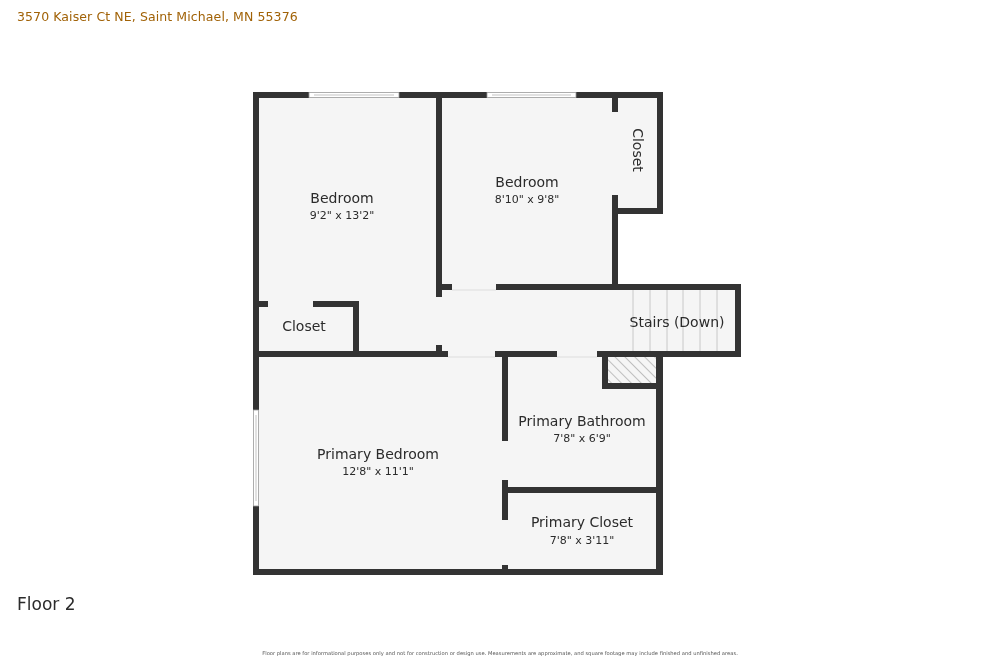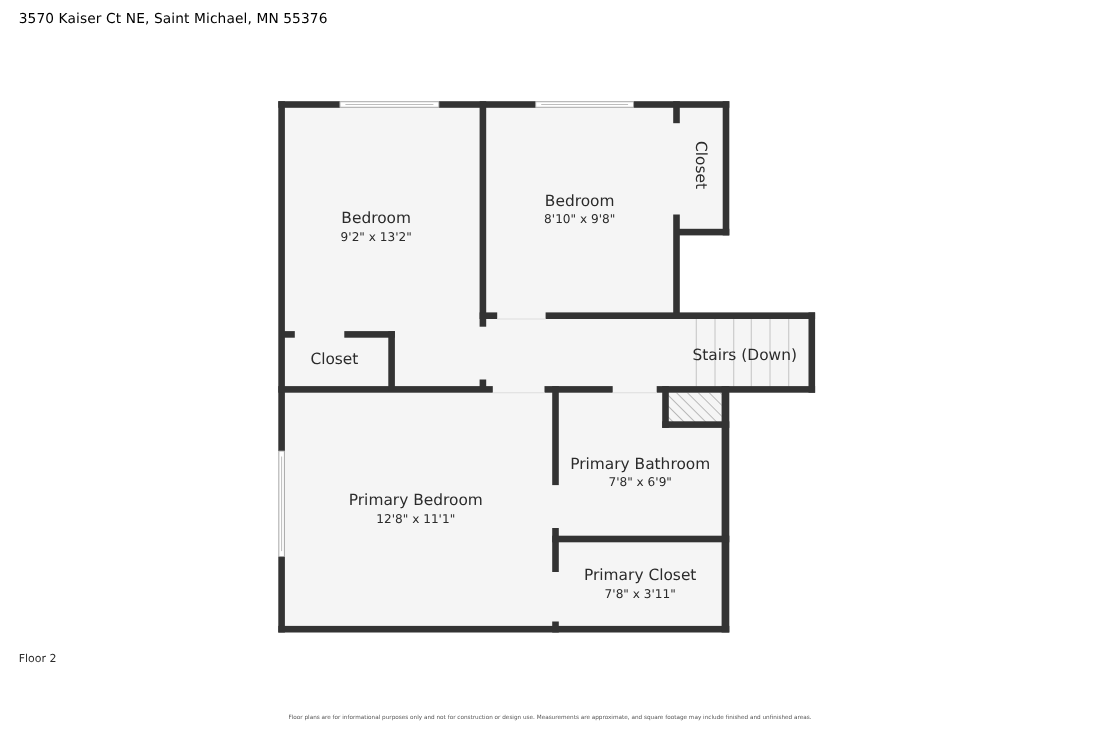--- a/index.html
+++ b/index.html
@@ -1,18 +1,18 @@
 <!DOCTYPE html>
 <html><head>
   <meta charset="utf-8">
   <style>
     html, body { margin: 0; padding: 0; background: #ffffff; }
     body { width: 1000px; height: 667px; position: relative; overflow: hidden; font-family: "DejaVu Sans", sans-serif; }
-    .address { position: absolute; left: 17px; top: 9px; font-size: 12.5px; color: #000000; letter-spacing: 0.1px; }
-    .floor-label { position: absolute; left: 17px; top: 594px; font-size: 10px; color: #2b2b2b; }
+    .address { position: absolute; left: 17px; top: 9px; font-size: 12.5px; color: #a16207; letter-spacing: 0.1px; }
+    .floor-label { position: absolute; left: 17px; top: 594px; font-size: 17px; color: #2b2b2b; }
     .disclaimer { position: absolute; left: 0; width: 1000px; top: 650px; text-align: center; font-size: 5.2px; color: #555; }
     svg.plan { position: absolute; left: 0; top: 0; }
     .room-name { font-family: "DejaVu Sans", sans-serif; font-size: 14px; fill: #2b2b2b; }
     .room-dim { font-family: "DejaVu Sans", sans-serif; font-size: 11px; fill: #2b2b2b; }
   </style>
 </head>
 <body>
 
 <div class="address">3570 Kaiser Ct NE, Saint Michael, MN 55376</div>
 

